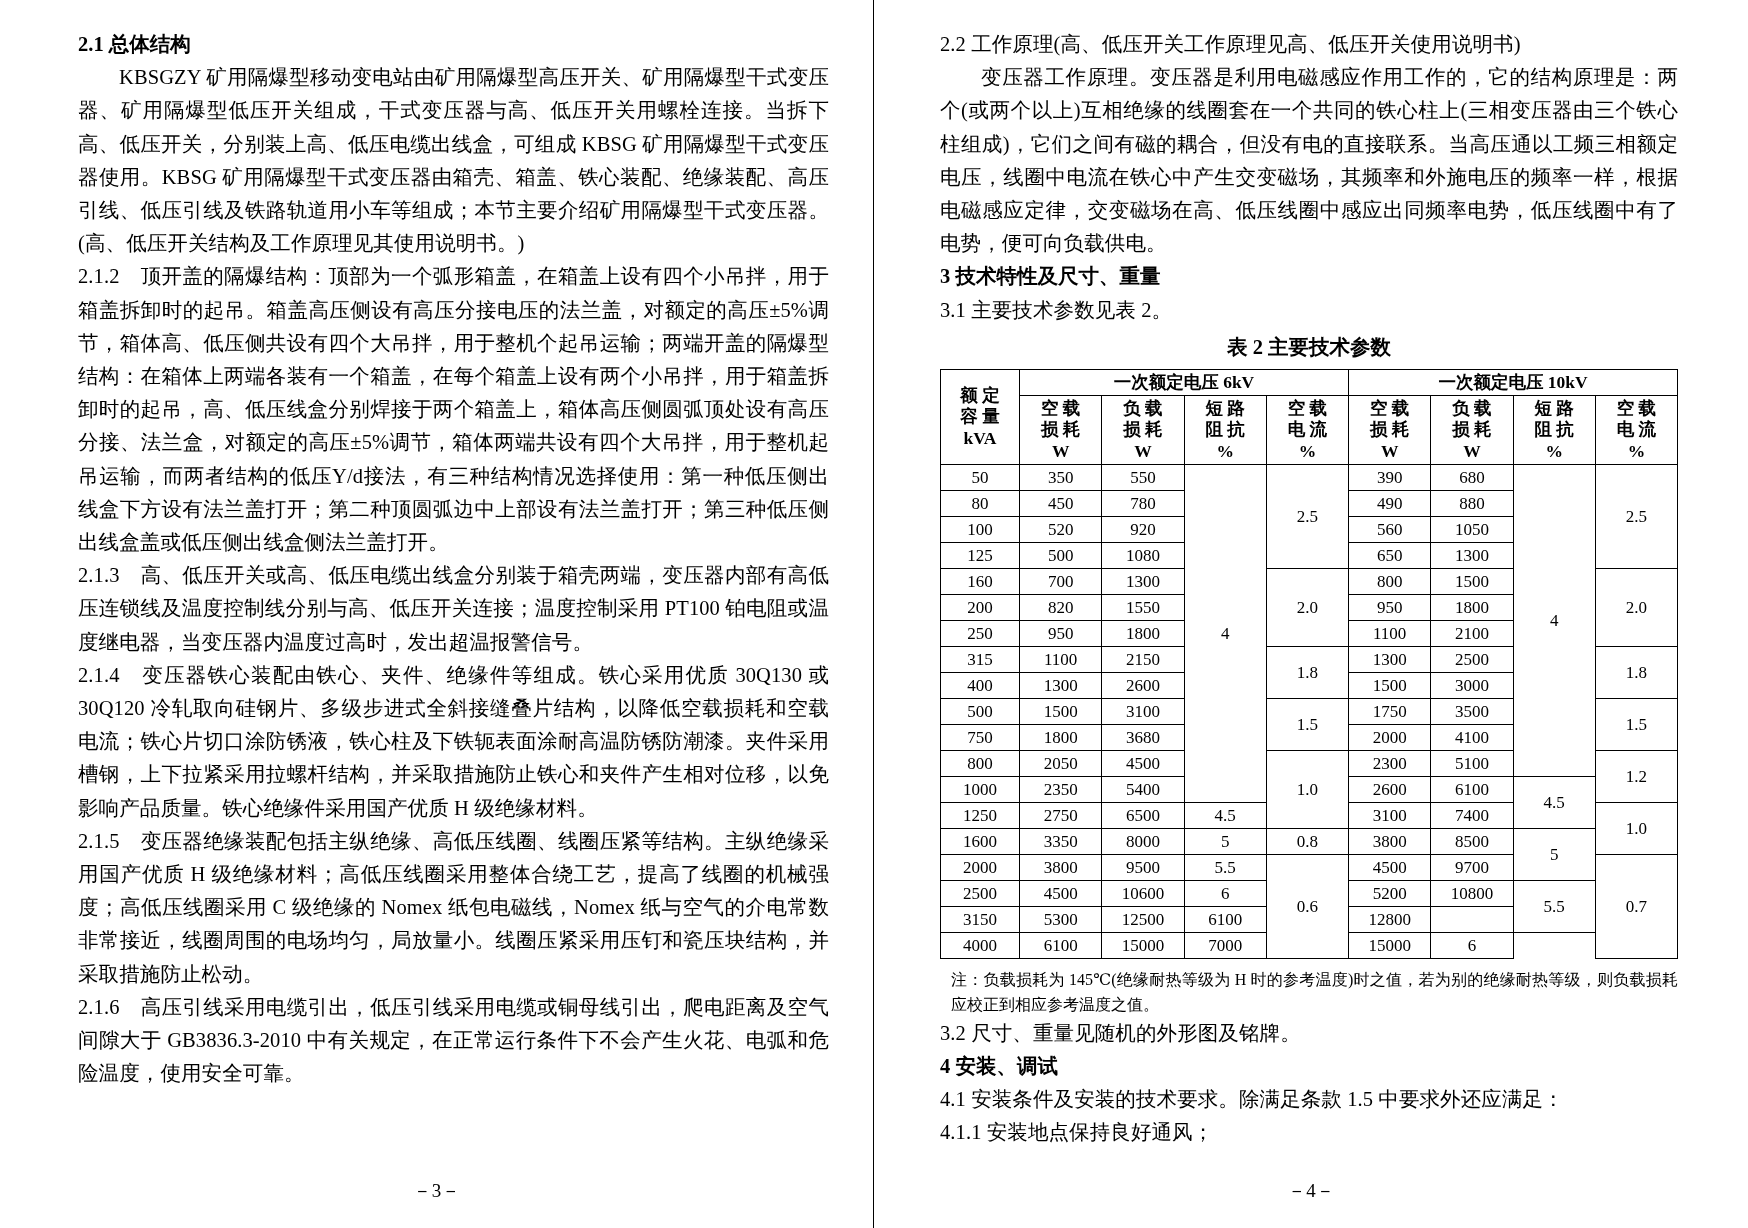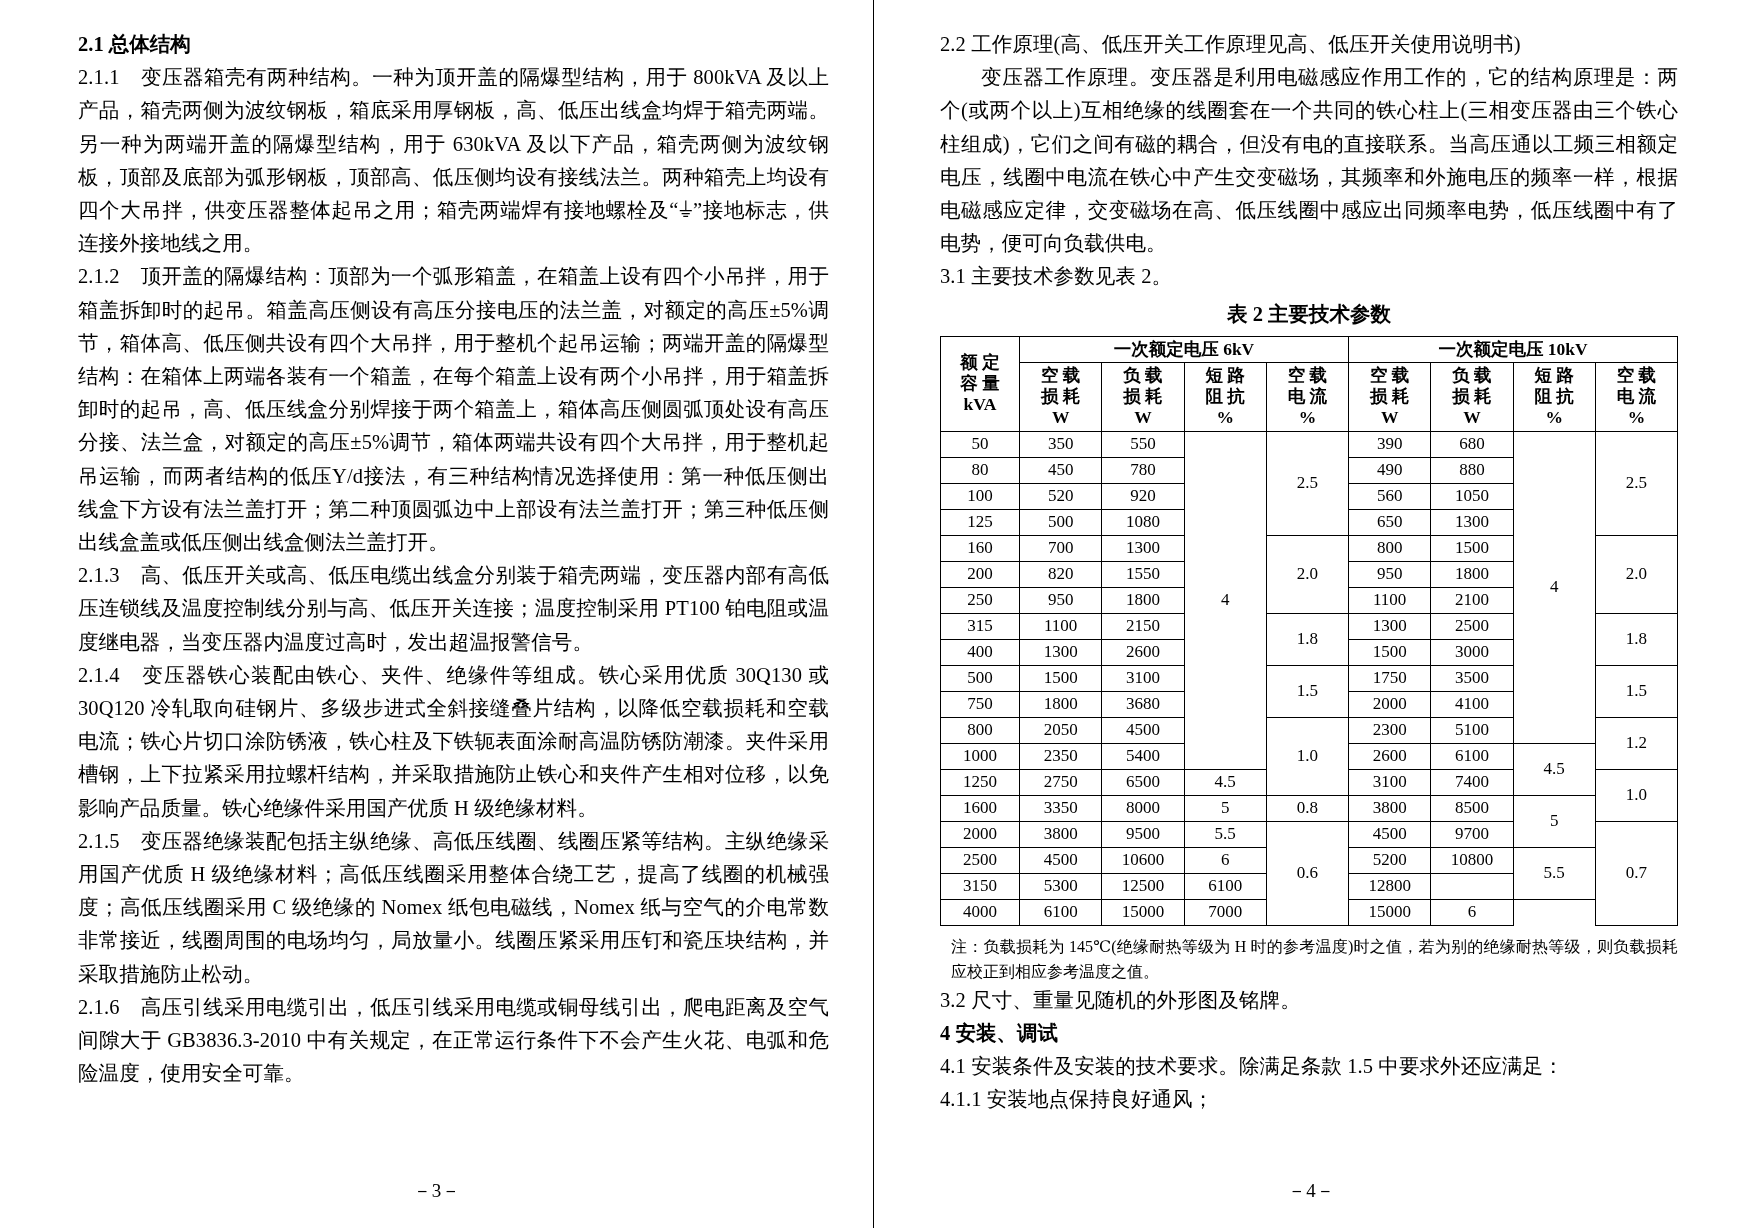--- a/index.html
+++ b/index.html
@@ -103,33 +103,34 @@
     font-size: 19px;
   }
 </style>
 </head>
 <body>
 
 <div class="page-wrap">
 
   <div class="page page-left">
     <p class="heading">2.1  总体结构</p>
-    <p class="para">2.1.1　变压器箱壳有两种结构。一种为顶开盖的隔爆型结构，用于 800kVA 及以上产品，箱壳两侧为波纹钢板，箱底采用厚钢板，高、低压出线盒均焊于箱壳两端。另一种为两端开盖的隔爆型结构，用于 630kVA 及以下产品，箱壳两侧为波纹钢板，顶部及底部为弧形钢板，顶部高、低压侧均设有接线法兰。两种箱壳上均设有四个大吊拌，供变压器整体起吊之用；箱壳两端焊有接地螺栓及“⏚”接地标志，供连接外接地线之用。</p>
+    <p class="para indent2">KBSGZY 矿用隔爆型移动变电站由矿用隔爆型高压开关、矿用隔爆型干式变压器、矿用隔爆型低压开关组成，干式变压器与高、低压开关用螺栓连接。当拆下高、低压开关，分别装上高、低压电缆出线盒，可组成 KBSG 矿用隔爆型干式变压器使用。KBSG 矿用隔爆型干式变压器由箱壳、箱盖、铁心装配、绝缘装配、高压引线、低压引线及铁路轨道用小车等组成；本节主要介绍矿用隔爆型干式变压器。(高、低压开关结构及工作原理见其使用说明书。)</p>
     <p class="para">2.1.2　顶开盖的隔爆结构：顶部为一个弧形箱盖，在箱盖上设有四个小吊拌，用于箱盖拆卸时的起吊。箱盖高压侧设有高压分接电压的法兰盖，对额定的高压±5%调节，箱体高、低压侧共设有四个大吊拌，用于整机个起吊运输；两端开盖的隔爆型结构：在箱体上两端各装有一个箱盖，在每个箱盖上设有两个小吊拌，用于箱盖拆卸时的起吊，高、低压线盒分别焊接于两个箱盖上，箱体高压侧圆弧顶处设有高压分接、法兰盒，对额定的高压±5%调节，箱体两端共设有四个大吊拌，用于整机起吊运输，而两者结构的低压Y/d接法，有三种结构情况选择使用：第一种低压侧出线盒下方设有法兰盖打开；第二种顶圆弧边中上部设有法兰盖打开；第三种低压侧出线盒盖或低压侧出线盒侧法兰盖打开。</p>
     <p class="para">2.1.3　高、低压开关或高、低压电缆出线盒分别装于箱壳两端，变压器内部有高低压连锁线及温度控制线分别与高、低压开关连接；温度控制采用 PT100 铂电阻或温度继电器，当变压器内温度过高时，发出超温报警信号。</p>
     <p class="para">2.1.4　变压器铁心装配由铁心、夹件、绝缘件等组成。铁心采用优质 30Q130 或 30Q120 冷轧取向硅钢片、多级步进式全斜接缝叠片结构，以降低空载损耗和空载电流；铁心片切口涂防锈液，铁心柱及下铁轭表面涂耐高温防锈防潮漆。夹件采用槽钢，上下拉紧采用拉螺杆结构，并采取措施防止铁心和夹件产生相对位移，以免影响产品质量。铁心绝缘件采用国产优质 H 级绝缘材料。</p>
     <p class="para">2.1.5　变压器绝缘装配包括主纵绝缘、高低压线圈、线圈压紧等结构。主纵绝缘采用国产优质 H 级绝缘材料；高低压线圈采用整体合绕工艺，提高了线圈的机械强度；高低压线圈采用 C 级绝缘的 Nomex 纸包电磁线，Nomex 纸与空气的介电常数非常接近，线圈周围的电场均匀，局放量小。线圈压紧采用压钉和瓷压块结构，并采取措施防止松动。</p>
     <p class="para">2.1.6　高压引线采用电缆引出，低压引线采用电缆或铜母线引出，爬电距离及空气间隙大于 GB3836.3-2010 中有关规定，在正常运行条件下不会产生火花、电弧和危险温度，使用安全可靠。</p>
 
     <div class="footer-num">－3－</div>
   </div>
 
   <div class="page page-right">
     <p class="para">2.2  工作原理(高、低压开关工作原理见高、低压开关使用说明书)</p>
     <p class="para indent2">变压器工作原理。变压器是利用电磁感应作用工作的，它的结构原理是：两个(或两个以上)互相绝缘的线圈套在一个共同的铁心柱上(三相变压器由三个铁心柱组成)，它们之间有磁的耦合，但没有电的直接联系。当高压通以工频三相额定电压，线圈中电流在铁心中产生交变磁场，其频率和外施电压的频率一样，根据电磁感应定律，交变磁场在高、低压线圈中感应出同频率电势，低压线圈中有了电势，便可向负载供电。</p>
+    <p class="heading">3  技术特性及尺寸、重量</p>
     <p class="para">3.1  主要技术参数见表 2。</p>
     <p class="tbl-title">表 2  主要技术参数</p>
 
     <table class="spec">
       <thead>
         <tr>
           <th class="cap-col" rowspan="2">
             <span class="hdr-stack">
               <span>额 定</span>
               <span>容 量</span>

